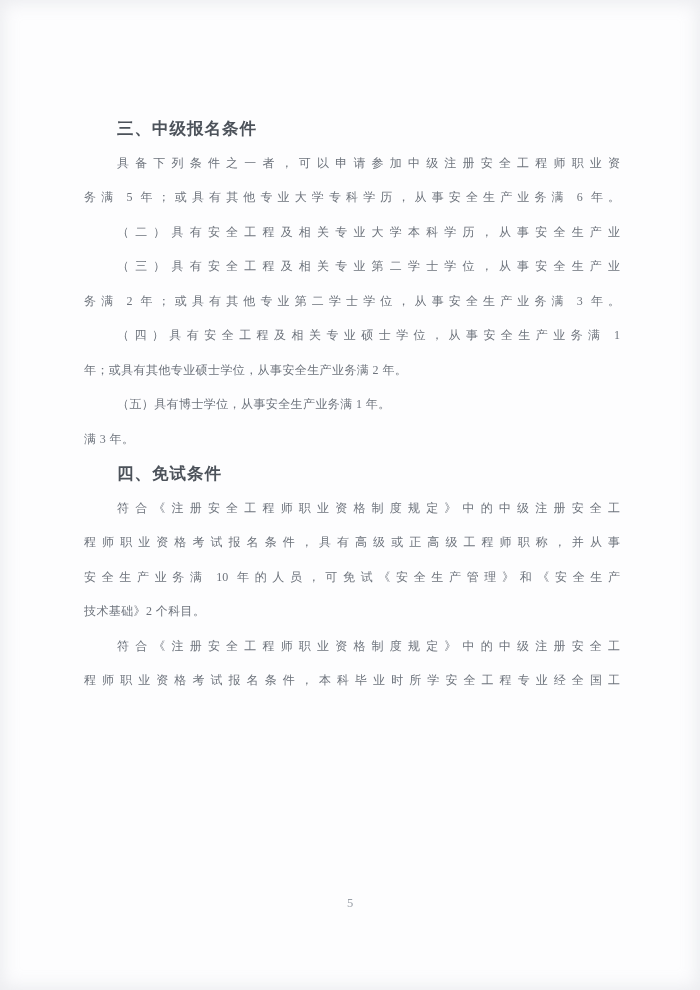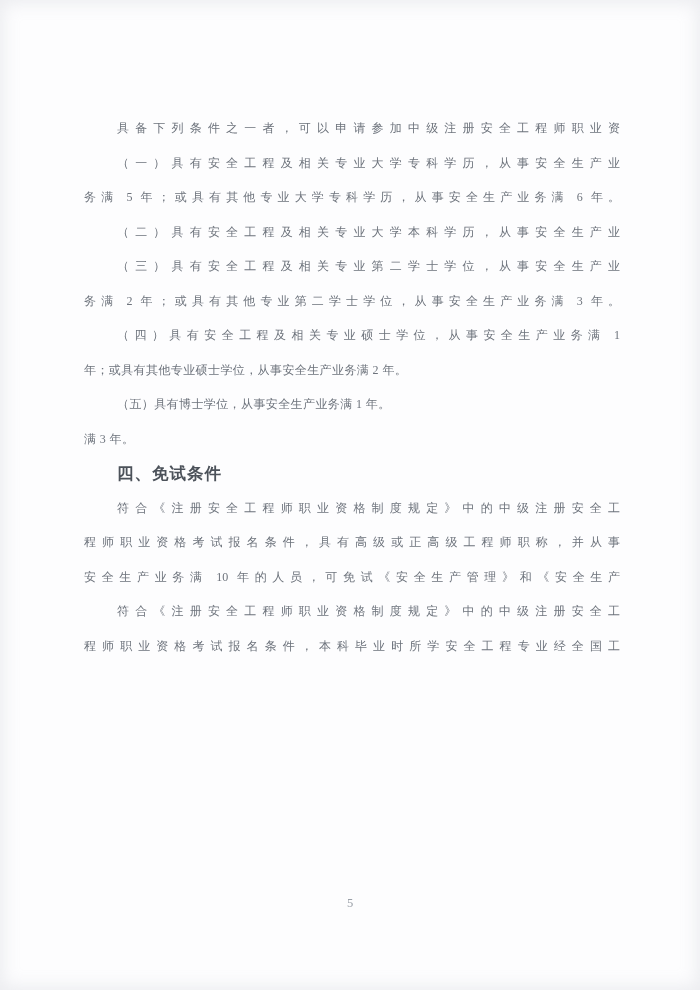--- a/index.html
+++ b/index.html
@@ -62,31 +62,32 @@
     color: #9aa0a8;
     font-family: "Liberation Serif", "DejaVu Serif", serif;
   }
 </style>
 </head>
 <body>
 
 <div class="page">
   <div class="content">
 
+  <div class="line heading indent">三、中级报名条件</div>
       <div class="line indent justify">具备下列条件之一者，可以申请参加中级注册安全工程师职业资</div>
-      <div class="line indent justify">（一）具有安全工程及相关专业大学专科学历，从事安全生产业</div>
       <div class="line justify">务满 5 年；或具有其他专业大学专科学历，从事安全生产业务满 6 年。</div>
       <div class="line indent justify">（二）具有安全工程及相关专业大学本科学历，从事安全生产业</div>
       <div class="line indent justify">（三）具有安全工程及相关专业第二学士学位，从事安全生产业</div>
       <div class="line justify">务满 2 年；或具有其他专业第二学士学位，从事安全生产业务满 3 年。</div>
       <div class="line indent justify">（四）具有安全工程及相关专业硕士学位，从事安全生产业务满 1</div>
       <div class="line">年；或具有其他专业硕士学位，从事安全生产业务满 2 年。</div>
       <div class="line indent">（五）具有博士学位，从事安全生产业务满 1 年。</div>
       <div class="line">满 3 年。</div>
       <div class="line heading indent">四、免试条件</div>
       <div class="line indent justify">符合《注册安全工程师职业资格制度规定》中的中级注册安全工</div>
       <div class="line justify">程师职业资格考试报名条件，具有高级或正高级工程师职称，并从事</div>
       <div class="line justify">安全生产业务满 10 年的人员，可免试《安全生产管理》和《安全生产</div>
+      <div class="line">技术基础》2 个科目。</div>
       <div class="line indent justify">符合《注册安全工程师职业资格制度规定》中的中级注册安全工</div>
       <div class="line justify">程师职业资格考试报名条件，本科毕业时所学安全工程专业经全国工</div>
     </div>
   <div class="page-number">5</div>
 </div>
 
 </body></html>

